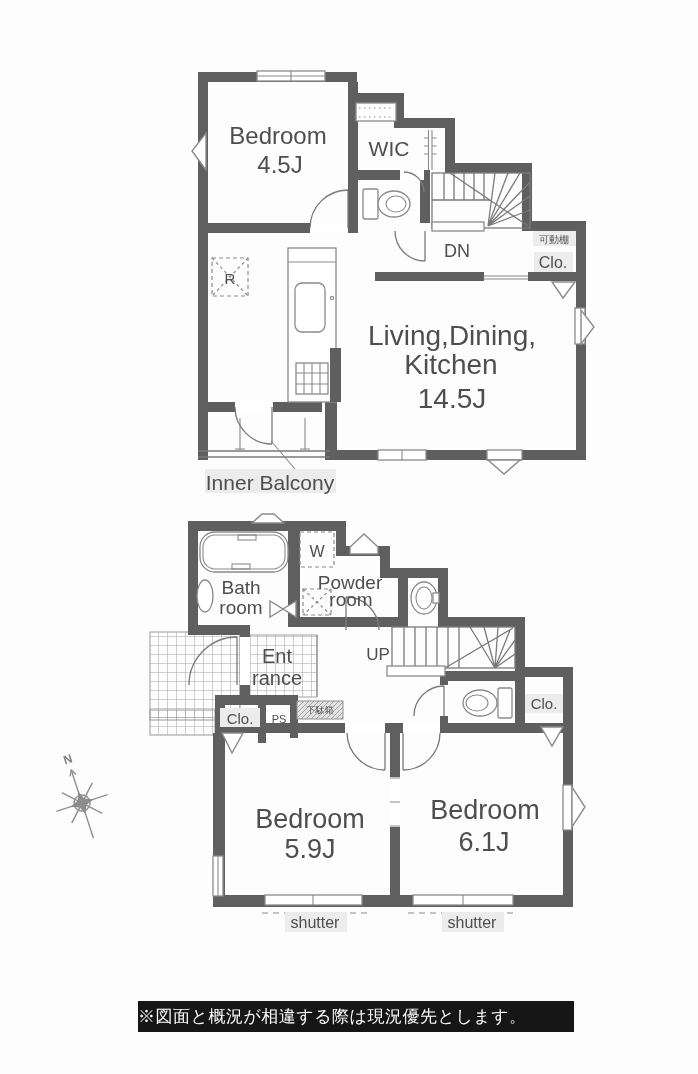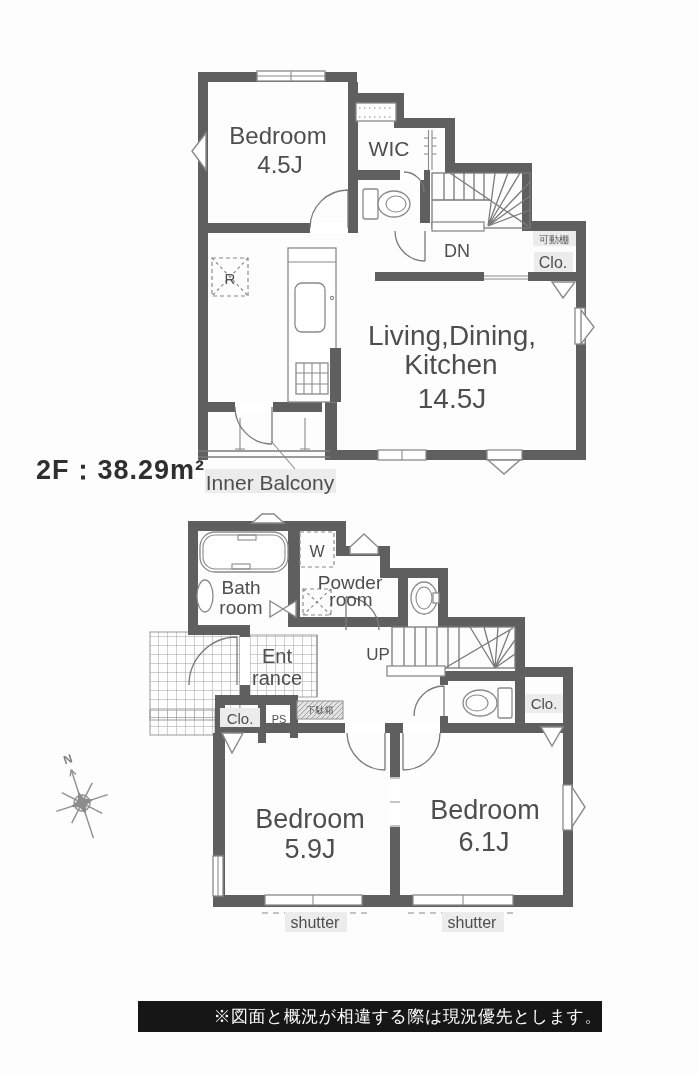--- a/index.html
+++ b/index.html
@@ -11,22 +11,22 @@
   .thin{stroke:#7a7a7a;stroke-width:1.3;fill:none;}
   .thin2{stroke:#8a8a8a;stroke-width:1.1;fill:none;}
   .fixture{stroke:#8a8a8a;stroke-width:1.3;fill:#ffffff;}
   .dash{stroke:#8a8a8a;stroke-width:1.2;fill:none;stroke-dasharray:4 3;}
   .marker{fill:#ffffff;stroke:#8a8a8a;stroke-width:1.4;}
   .chip{fill:#ececec;}
   .rtext{fill:#4e4e4e;text-anchor:middle;dominant-baseline:central;
          font-family:"Liberation Sans",sans-serif;}
   .area-label{position:absolute;font-weight:bold;color:#2f2f2f;font-size:27px;letter-spacing:1px;}
   .banner{position:absolute;left:138px;top:1001px;width:436px;height:31px;background:#161616;
-          color:#ffffff;font-size:17px;display:flex;align-items:center;justify-content:flex-end;
-          letter-spacing:0.5px;white-space:nowrap;padding-left:28px;}
+          color:#ffffff;font-size:17px;display:flex;align-items:center;justify-content:flex-start;
+          letter-spacing:0.5px;white-space:nowrap;}
 </style>
 </head>
 <body>
 
 <div class="page">
 
   <svg style="left:185px;top:55px;" width="410" height="445" viewBox="0 0 410 445">
 
     <g>
       <rect class="wall" x="13" y="17" width="159" height="10"></rect>
@@ -293,20 +293,19 @@
   <svg style="left:47px;top:748px;" width="70" height="95" viewBox="0 0 70 95">
     <g transform="rotate(-18 35 55)" stroke="#909090" stroke-width="1.4" fill="none">
       <path d="M35 20V92 M8 55H62 M19 39L51 71 M51 39L19 71"></path>
       <path d="M35 20l-3 6 M35 20l3 6"></path>
       <circle cx="35" cy="55" r="8"></circle>
       <polygon points="35,43 38.5,51.5 47,55 38.5,58.5 35,67 31.5,58.5 23,55 31.5,51.5" fill="#8c8c8c" stroke="none"></polygon>
       <text x="35" y="13" font-size="12" font-weight="bold" fill="#808080" text-anchor="middle" stroke="none" style="font-family:'Liberation Sans',sans-serif;">N</text>
     </g>
   </svg>
 
-  <div class="area-label" style="left:36px;top:452px;">2F：38.29m²</div>
 
 
   <div class="banner">
     <span>※図面と概況が相違する際は現況優先とします。</span>
   </div>
 
 </div>
 
 </body></html>

